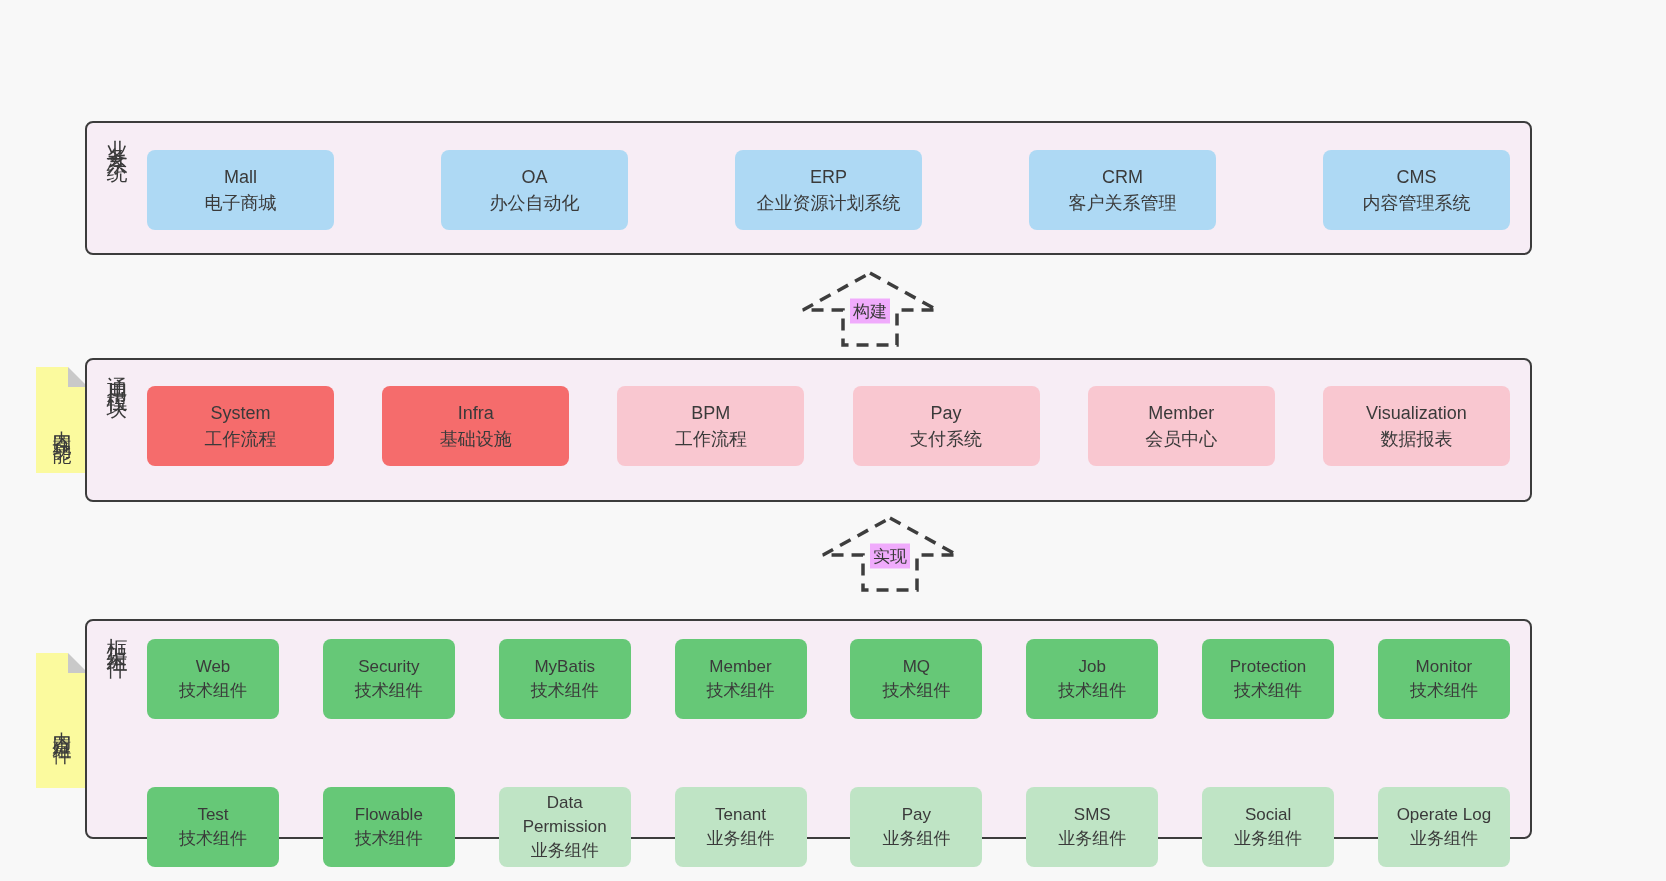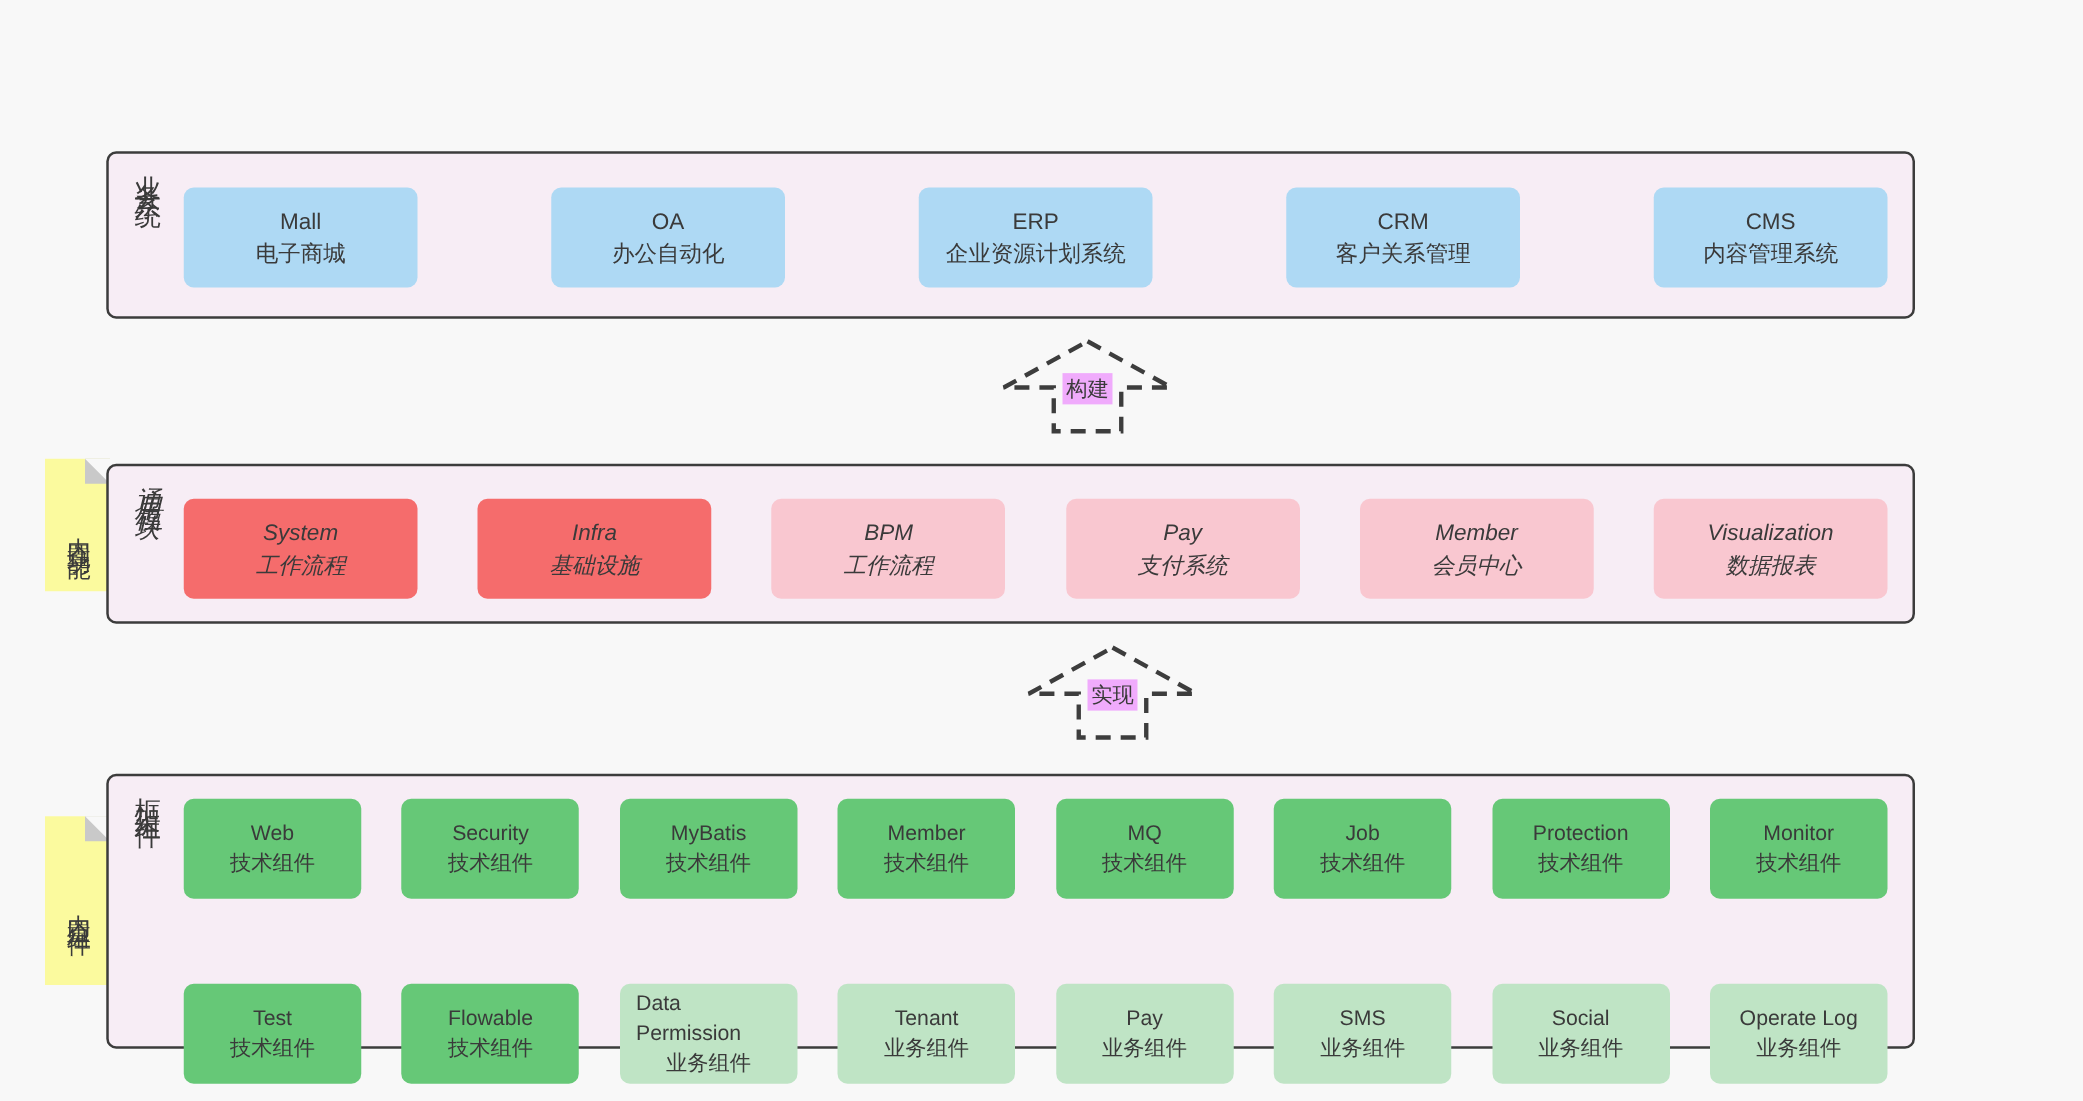--- a/index.html
+++ b/index.html
@@ -34,28 +34,28 @@
     position:absolute;
     left:60px; right:20px;
     display:flex;
     justify-content:space-between;
   }
   .box {
     display:flex;
     flex-direction:column;
     justify-content:center;
     align-items:center;
-    text-align:left;
+    text-align:center;
     border-radius:8px;
     font-size:18px;
     line-height:26px;
     padding:0 10px;
   }
   .box-wide  { width:187px; height:80px; }
-  .box-small { width:142px; height:80px; font-size:17px; line-height:24px; padding:0 13px; }
+  .box-small { width:132px; height:80px; font-size:17px; line-height:24px; padding:0 13px; }
   .c-blue   { background:#aed9f4; }
   .c-red    { background:#f56c6c; }
   .c-pink   { background:#f9c7d0; }
   .c-green  { background:#66c877; }
   .c-lgreen { background:#bfe4c5; }
 
   .sticky {
     position:absolute;
     left:36px; width:52px;
     background:#fbfa9e;
@@ -126,21 +126,21 @@
 <div class="arrow" style="left:800px; top:270px;">
   <svg viewBox="0 0 140 78">
     <path d="M70 3 L137 40 L97 40 L97 75 L43 75 L43 40 L3 40 Z" fill="none" stroke="#3d3d3d" stroke-width="3.5" stroke-dasharray="12 8"></path>
   </svg>
   <span class="arrow-label">构建</span>
 </div>
 
 <div class="sticky" style="top:367px; height:106px;">
   <span class="sticky-text">内置功能</span>
 </div>
-<div class="layer" style="top:371px; height:128px;font-style:italic;">
+<div class="layer" style="top:358px; height:144px;">
   <div class="layer-label">通用模块</div>
   <div class="row" style="top:26px;">
     <div class="box box-wide c-red">
       <div>System</div>
       <div>工作流程</div>
     </div>
     <div class="box box-wide c-red">
       <div>Infra</div>
       <div>基础设施</div>
     </div>

